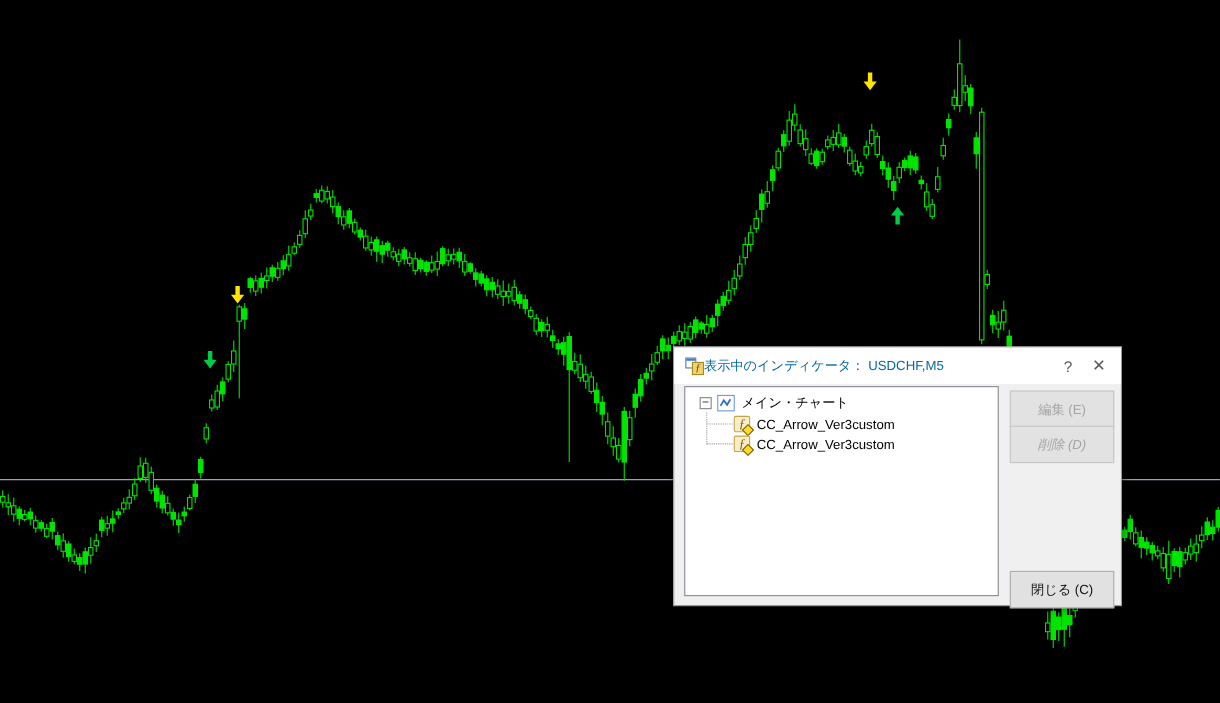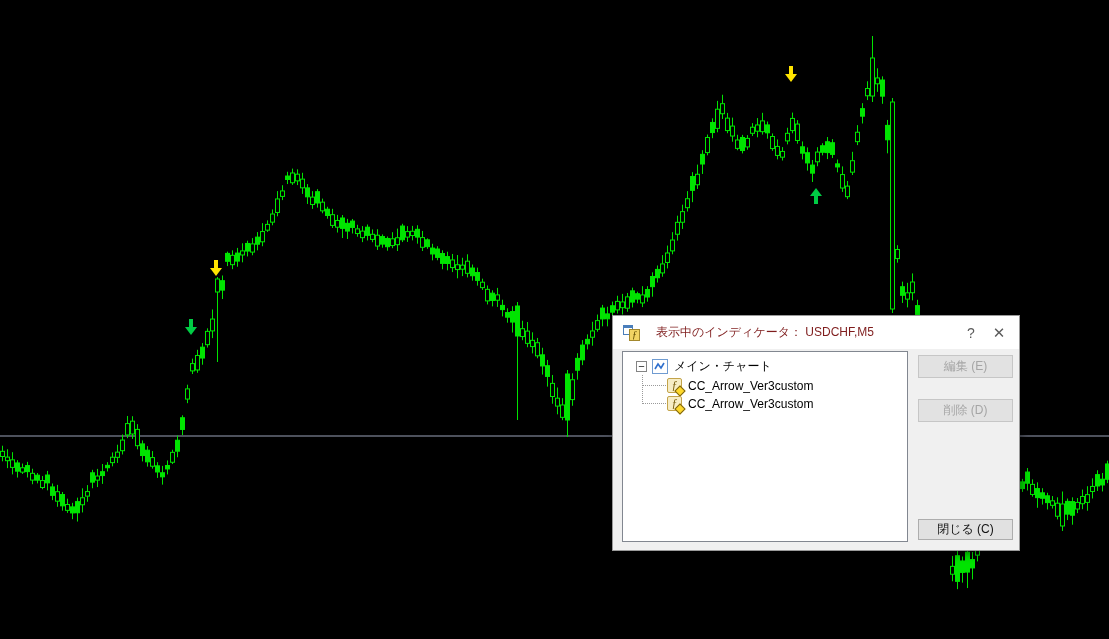--- a/index.html
+++ b/index.html
@@ -4,21 +4,21 @@
 <style>
   html,body{margin:0;padding:0;background:#222;}
   #app{position:relative;width:1109px;height:639px;overflow:hidden;background:#000;
        font-family:"Liberation Sans","DejaVu Sans",sans-serif;}
   #chartsvg{position:absolute;left:0;top:0;}
 
   
   .dialog{position:absolute;left:612px;top:315px;width:408px;height:236px;box-sizing:border-box;
           background:#f0f0f0;border:1px solid #9a9a9a;box-shadow:2px 3px 8px rgba(0,0,0,.45);}
   .titlebar{height:33px;background:#ffffff;display:flex;align-items:center;padding:0 6px 0 10px;}
-  .dlg-title{font-size:12px;color:#7f1d1d;margin-left:16px;flex:1;white-space:nowrap;overflow:hidden;}
+  .dlg-title{font-size:12px;color:#0369a1;margin-left:0;flex:1;white-space:nowrap;overflow:hidden;}
   .cap-btn{width:28px;height:24px;line-height:24px;text-align:center;color:#5b5b5b;font-size:14px;cursor:pointer;}
   .cap-btn.x{font-size:15px;}
 
   
   .ico-dialog{position:relative;width:17px;height:16px;display:inline-block;flex:0 0 auto;}
   .ico-dialog .win{position:absolute;left:0;top:0;width:10px;height:10px;box-sizing:border-box;
                    background:#fff;border:1px solid #4a7ebb;}
   .ico-dialog .win:before{content:"";position:absolute;left:0;top:0;width:8px;height:2px;background:#4a7ebb;}
   .ico-dialog .fbox{position:absolute;right:0;bottom:0;width:11px;height:12px;box-sizing:border-box;
                     background:#f2d463;border:1px solid #a3882d;font-style:italic;
@@ -36,21 +36,21 @@
              display:inline-flex;align-items:center;justify-content:center;flex:0 0 auto;}
   .ico-fn{position:relative;width:15px;height:15px;box-sizing:border-box;border:1px solid #c3a44b;border-radius:2px;
           background:#f7edc6;font-style:italic;font-family:"Liberation Serif","DejaVu Serif",serif;
           font-size:12px;line-height:13px;text-align:center;color:#7c6213;flex:0 0 auto;}
   .ico-fn .dia{position:absolute;right:-3px;bottom:-3px;width:6px;height:6px;background:#ffd92b;
                border:1px solid #7c6213;transform:rotate(45deg);}
   .conn-v{position:absolute;left:19px;top:23px;height:29px;border-left:1px dotted #9a9a9a;}
   .conn-h{position:absolute;width:23px;border-top:1px dotted #9a9a9a;}
 
   
-  .btn{position:absolute;left:305px;width:95px;height:23px;font-size:12px;
+  .btn{position:absolute;left:305px;width:95px;height:34px;font-size:12px;
        font-family:"Liberation Sans","DejaVu Sans",sans-serif;}
   .btn.disabled{background:#e2e2e2;border:1px solid #c6c6c6;color:#a5a5a5;}
   .btn.normal{background:#e1e1e1;border:1px solid #adadad;color:#111;cursor:pointer;}
 </style>
 </head>
 <body>
 
 <div id="app">
 
   <svg id="chartsvg" width="1109" height="639">
@@ -542,16 +542,16 @@
       </div>
       <div class="trow" style="left:44px;top:43px;">
         <span class="ico-fn">
           <span>ƒ</span><i class="dia"></i>
         </span>
         <span class="lbl">CC_Arrow_Ver3custom</span>
       </div>
     </div>
 
     <button class="btn disabled" style="top:39px;" disabled="">編集 (E)</button>
-    <button class="btn disabled" style="top:83px;" disabled="">削除 (D)</button>
-    <button class="btn normal" style="top:203px;height:21px;">閉じる (C)</button>
+    <button class="btn disabled" style="top:71px;font-style:italic;" disabled="">削除 (D)</button>
+    <button class="btn normal" style="top:203px;height:34px;">閉じる (C)</button>
   </div>
 </div>
 
 </body></html>

